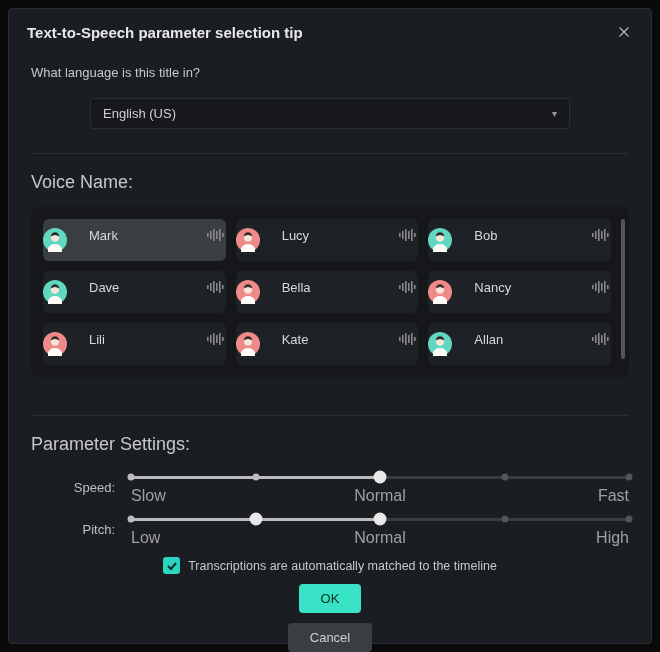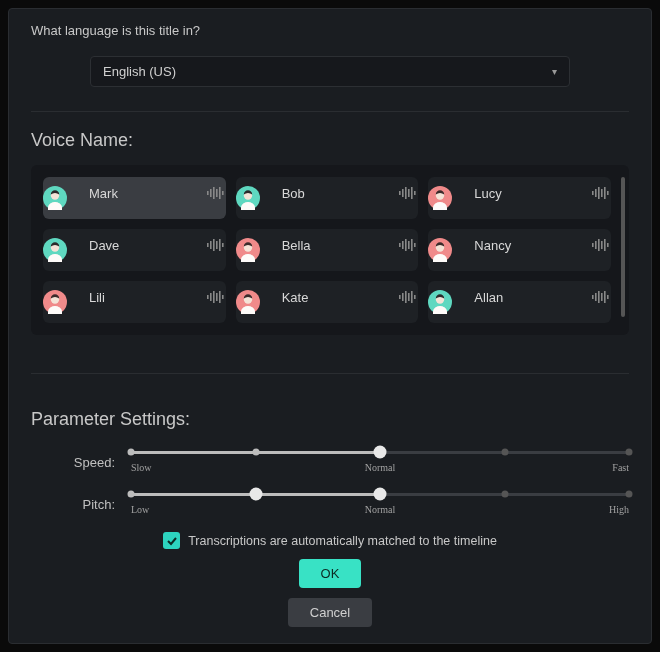--- a/index.html
+++ b/index.html
@@ -190,25 +190,24 @@
   height: 13px;
   background: #e8e8e8;
   border-radius: 50%;
   top: 50%;
   transform: translate(-50%, -50%);
   cursor: pointer;
 }
 .slider-labels {
   display: flex;
   position: relative;
-  font-size: 10px;
+  font-size: 16px;
   color: #a0a0a0;
   height: 18px;
   margin-top: 2px;
-  font-family: Liberation Serif, serif;
 }
 .sl-label { position: absolute; transform: translateX(-50%); }
 .sl-label.left { left: 0; transform: none; }
 .sl-label.right { right: 0; transform: none; }
 .footer {
   display: flex;
   align-items: center;
   padding: 6px 22px 16px 22px;
   gap: 10px;
   flex-direction: column;
@@ -249,20 +248,28 @@
 .btn-secondary {
   background: #3a3d42;
   color: #d0d0d0;
 }
 </style>
 </head>
 <body>
 
 <div class="dialog">
 
+  <div class="titlebar">
+    <div class="title">Text-to-Speech parameter selection tip</div>
+    <div class="close-btn">
+      <svg viewBox="0 0 16 16" width="14" height="14">
+          <path d="M3 3 L13 13 M13 3 L3 13" stroke="currentColor" stroke-width="1.6" fill="none"></path>
+        </svg>
+    </div>
+  </div>
 
   <div class="body">
     <div class="question">What language is this title in?</div>
 
     <div class="select-wrap">
       <div class="select">
         <span>English (US)</span>
         <span class="chev">▾</span>
       </div>
     </div>
@@ -291,50 +298,50 @@
     <rect x="7" y="1" width="1.6" height="12" fill="currentColor"></rect>
     <rect x="10" y="3" width="1.6" height="8" fill="currentColor"></rect>
     <rect x="13" y="1" width="1.6" height="12" fill="currentColor"></rect>
     <rect x="16" y="5" width="1.6" height="4" fill="currentColor"></rect>
   </svg>
             </div>
   </div>
           <div class="voice-card">
     <div class="avatar">
               <svg viewBox="0 0 24 24">
+    <circle cx="12" cy="12" r="12" fill="#f08a8a"></circle>
+    <circle cx="12" cy="9.5" r="4.2" fill="#f4e3d7"></circle>
+    <path d="M7.8 8.5 a4.2 4.2 0 0 1 8.4 0 q-2 -1.5 -4.2 -1.5 t-4.2 1.5" fill="#3a2a2a"></path>
+    <path d="M5 22 a7 6 0 0 1 14 0 v2 h-14 z" fill="#f4e3d7"></path>
+    <path d="M5 22 a7 6 0 0 1 14 0 v2 h-14 z" fill="#ffffff" opacity="0.85"></path>
+  </svg>
+            </div>
+    <div class="voice-name">Lucy</div>
+    <div class="wave-icon">
+              <svg width="20" height="14" viewBox="0 0 20 14">
+    <rect x="1" y="5" width="1.6" height="4" fill="currentColor"></rect>
+    <rect x="4" y="3" width="1.6" height="8" fill="currentColor"></rect>
+    <rect x="7" y="1" width="1.6" height="12" fill="currentColor"></rect>
+    <rect x="10" y="3" width="1.6" height="8" fill="currentColor"></rect>
+    <rect x="13" y="1" width="1.6" height="12" fill="currentColor"></rect>
+    <rect x="16" y="5" width="1.6" height="4" fill="currentColor"></rect>
+  </svg>
+            </div>
+  </div>
+          <div class="voice-card">
+    <div class="avatar">
+              <svg viewBox="0 0 24 24">
     <circle cx="12" cy="12" r="12" fill="#5fd8c0"></circle>
     <circle cx="12" cy="9.5" r="4.2" fill="#f4e3d7"></circle>
     <path d="M7.8 8.5 a4.2 4.2 0 0 1 8.4 0 q-2 -1.5 -4.2 -1.5 t-4.2 1.5" fill="#2a2a2a"></path>
     <path d="M5 22 a7 6 0 0 1 14 0 v2 h-14 z" fill="#f4e3d7"></path>
     <path d="M5 22 a7 6 0 0 1 14 0 v2 h-14 z" fill="#ffffff" opacity="0.85"></path>
   </svg>
             </div>
     <div class="voice-name">Bob</div>
-    <div class="wave-icon">
-              <svg width="20" height="14" viewBox="0 0 20 14">
-    <rect x="1" y="5" width="1.6" height="4" fill="currentColor"></rect>
-    <rect x="4" y="3" width="1.6" height="8" fill="currentColor"></rect>
-    <rect x="7" y="1" width="1.6" height="12" fill="currentColor"></rect>
-    <rect x="10" y="3" width="1.6" height="8" fill="currentColor"></rect>
-    <rect x="13" y="1" width="1.6" height="12" fill="currentColor"></rect>
-    <rect x="16" y="5" width="1.6" height="4" fill="currentColor"></rect>
-  </svg>
-            </div>
-  </div>
-          <div class="voice-card">
-    <div class="avatar">
-              <svg viewBox="0 0 24 24">
-    <circle cx="12" cy="12" r="12" fill="#f08a8a"></circle>
-    <circle cx="12" cy="9.5" r="4.2" fill="#f4e3d7"></circle>
-    <path d="M7.8 8.5 a4.2 4.2 0 0 1 8.4 0 q-2 -1.5 -4.2 -1.5 t-4.2 1.5" fill="#3a2a2a"></path>
-    <path d="M5 22 a7 6 0 0 1 14 0 v2 h-14 z" fill="#f4e3d7"></path>
-    <path d="M5 22 a7 6 0 0 1 14 0 v2 h-14 z" fill="#ffffff" opacity="0.85"></path>
-  </svg>
-            </div>
-    <div class="voice-name">Lucy</div>
     <div class="wave-icon">
               <svg width="20" height="14" viewBox="0 0 20 14">
     <rect x="1" y="5" width="1.6" height="4" fill="currentColor"></rect>
     <rect x="4" y="3" width="1.6" height="8" fill="currentColor"></rect>
     <rect x="7" y="1" width="1.6" height="12" fill="currentColor"></rect>
     <rect x="10" y="3" width="1.6" height="8" fill="currentColor"></rect>
     <rect x="13" y="1" width="1.6" height="12" fill="currentColor"></rect>
     <rect x="16" y="5" width="1.6" height="4" fill="currentColor"></rect>
   </svg>
             </div>

